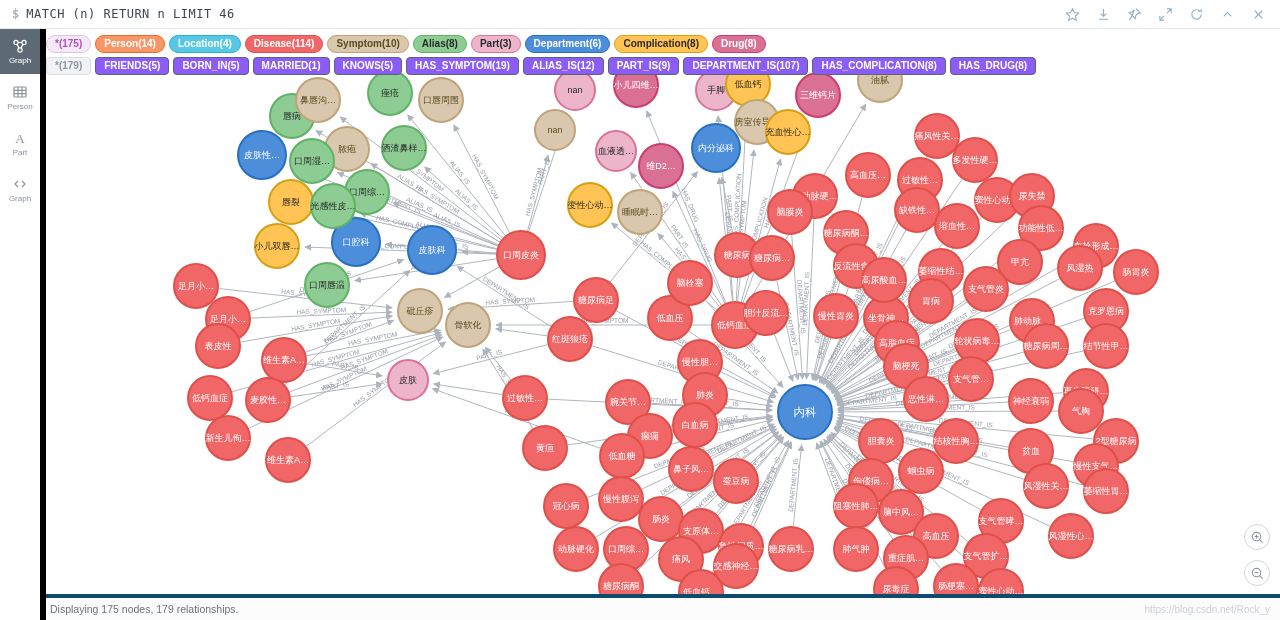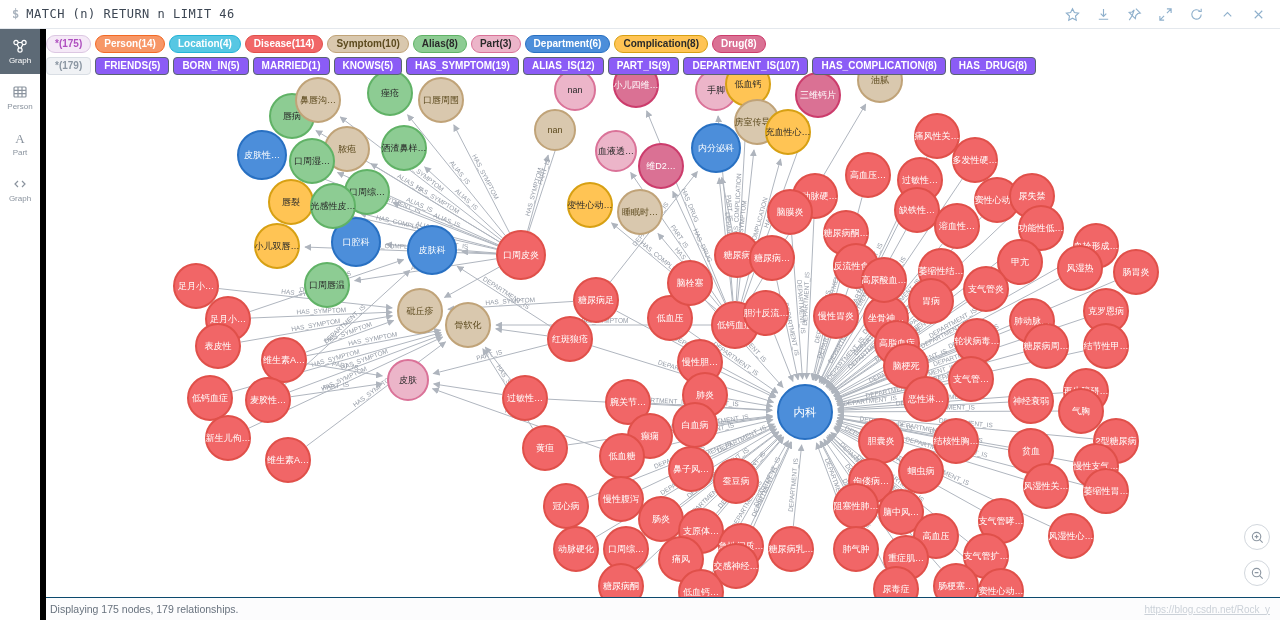--- a/index.html
+++ b/index.html
@@ -28,23 +28,23 @@
   .pill{display:inline-block;border-radius:10px;padding:2px 8px;font-size:10px;font-weight:bold;
     margin-right:4px;border:1.5px solid transparent;line-height:12px;cursor:pointer;}
   .pill.rel{background:#8b5cf6;border-color:#59656F;color:#fff;border-radius:4px;}
   .pill.rel.light{background:#F0F2F5;border-color:#D9DEE4;color:#8C97A3;}
   .pill.star{background:#F5E9F7;border-color:#DCC7E2;color:#AF4FBF;}
   
   #graph-svg{position:absolute;top:0;left:0;z-index:1;}
   #graph-svg text{font-family:"Liberation Sans",sans-serif;}
   
   .statusbar{position:absolute;left:40px;right:0;bottom:0;height:22px;background:#FCFCFD;
-    border-top:1px solid #0c4a6e;z-index:20;display:flex;align-items:center;
+    border-top:4px solid #0c4a6e;z-index:20;display:flex;align-items:center;
     justify-content:space-between;padding:0 10px;font-size:10.5px;color:#68727E;}
-  .wm{color:#CBD1D8;font-size:10px;text-decoration:underline;}
+  .wm{color:#CBD1D8;font-size:10px;}
   
   .zoombtn{position:absolute;right:10px;width:24px;height:24px;border-radius:50%;
     border:1px solid #D2D7DD;background:#fff;z-index:15;display:flex;align-items:center;
     justify-content:center;cursor:pointer;color:#8D97A2;}
   .zoombtn svg{width:15px;height:15px;}
 </style>
 </head>
 <body>
 
 <svg id="graph-svg" width="1280" height="620">

